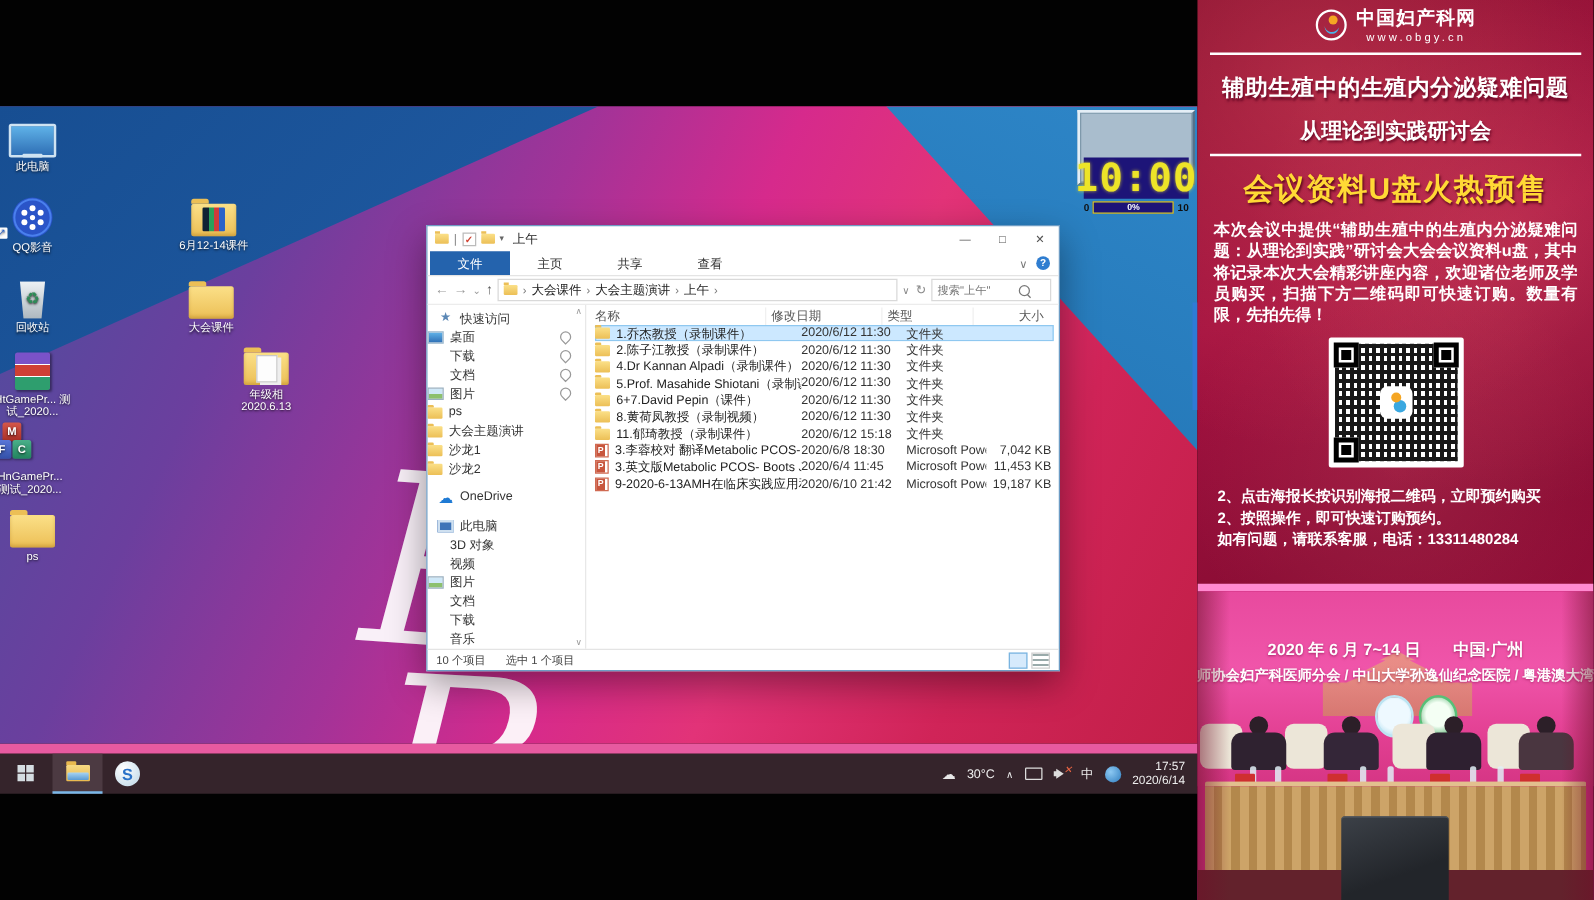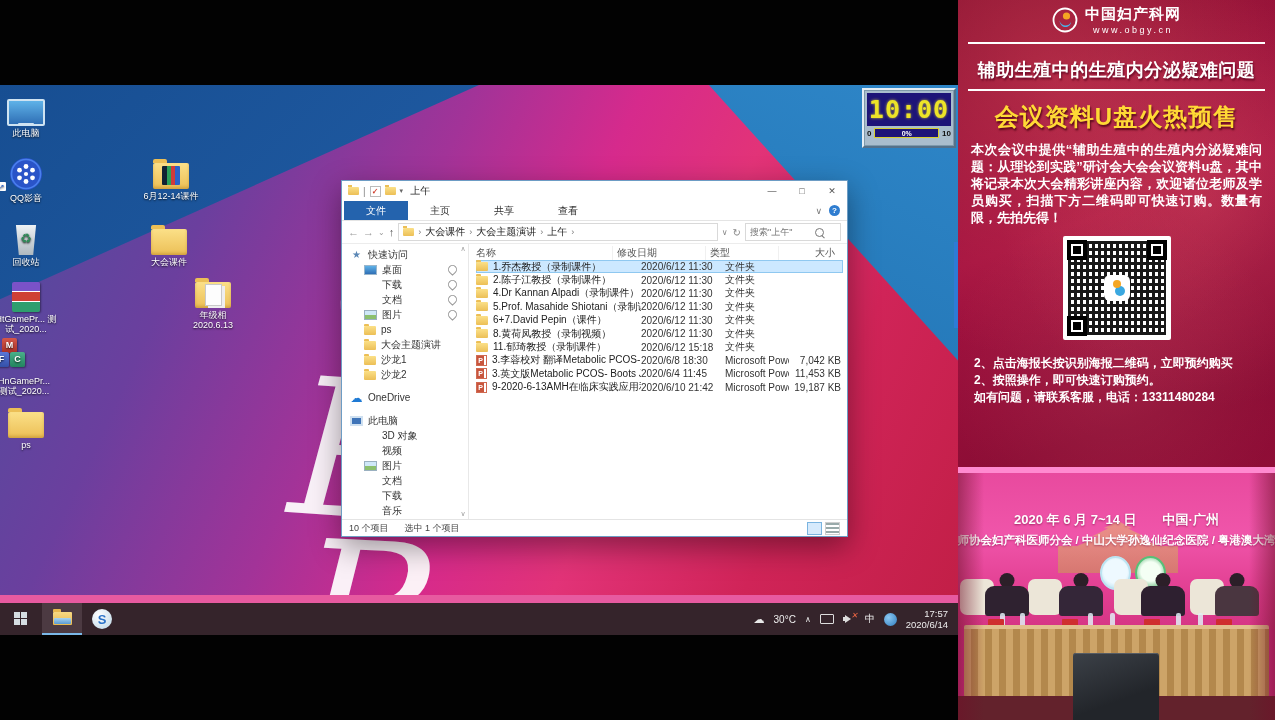--- a/index.html
+++ b/index.html
@@ -48,22 +48,22 @@
   .shortcut{position:absolute;left:2px;bottom:0;width:9px;height:9px;background:#fff;border-radius:1px;
     color:#2a62c9;font-size:7px;line-height:9px;text-align:center;}
   .p-pc{left:-5px;top:90px;}  .p-qq{left:-5px;top:155px;} .p-bin{left:-5px;top:219px;}
   .p-rar{left:-5px;top:276px;} .p-mfc{left:-7px;top:338px;} .p-ps{left:-5px;top:402px;}
   .p-media{left:140px;top:153px;} .p-conf{left:138px;top:219px;} .p-grade{left:182px;top:272px;}
 
   
   .clock{left:862px;top:88px;width:94px;height:60px;background:#a9bdcd;
     border:2px solid;border-color:#e4eef6 #55718a #55718a #e4eef6;box-shadow:inset 0 0 0 1px #7e99ab;padding:3px;box-sizing:border-box;}
   .clock-display{height:33px;background:#1d1478;display:flex;align-items:center;justify-content:center;
-    font-family:"DejaVu Sans Mono",monospace;font-weight:bold;font-size:25px;color:#ede428;letter-spacing:1px;
-    text-shadow:0 0 3px rgba(237,228,40,.8);}
+    font-family:"DejaVu Sans Mono",monospace;font-weight:bold;font-size:31px;color:#ede428;letter-spacing:1px;
+    text-shadow:0 0 3px rgba(237,228,40,.8);margin-top:33px;}
   .clock-bar-row{display:flex;align-items:center;gap:3px;margin-top:2px;font-size:8px;color:#101010;font-weight:bold;}
   .clock-bar{flex:1;height:10px;background:#1d1478;border:1px solid #d8cf30;color:#fff;font-size:7px;
     display:flex;align-items:center;justify-content:center;box-sizing:border-box;}
 
   
   .taskbar{left:0;top:603px;width:958px;height:32px;background:#35242b;display:flex;align-items:center;color:#eee;}
   .tbtn{height:32px;display:grid;place-items:center;}
   .start{width:42px;}
   .winlogo{width:14px;height:14px;display:grid;grid-template-columns:6px 6px;grid-template-rows:6px 6px;gap:1px;}
   .winlogo span{background:#d5dde2;}
@@ -107,21 +107,21 @@
   .addr-box{flex:1;height:16px;border:1px solid #d9d9d9;display:flex;align-items:center;padding:0 4px;gap:4px;min-width:0;overflow:hidden;}
   .crumb{white-space:nowrap;color:#222;}
   .crumb-sep{color:#777;font-size:9px;}
   .addr-tail{display:flex;align-items:center;gap:5px;color:#888;}
   .search-box{width:86px;height:16px;border:1px solid #d9d9d9;display:flex;align-items:center;padding:0 4px;gap:3px;}
   .search-box input{border:none;outline:none;width:62px;font-size:9px;color:#777;font-family:inherit;padding:0;background:transparent;}
   .mag{width:7px;height:7px;border:1.4px solid #777;border-radius:50%;position:relative;flex:none;}
   .mag::after{content:"";position:absolute;left:6px;top:6px;width:4px;height:1.4px;background:#777;transform:rotate(45deg);transform-origin:0 0;}
   .ebody{flex:1;display:flex;min-height:0;}
   .navpane{width:126px;border-right:1px solid #e8e8e8;padding-top:3px;overflow:hidden;position:relative;flex:none;}
-  .nav-row{display:flex;align-items:center;height:15px;padding-left:22px;color:#333;white-space:nowrap;}
+  .nav-row{display:flex;align-items:center;height:15px;color:#333;white-space:nowrap;}
   .nav-row.hdr{padding-left:8px;}
   .nav-row.spaced{margin-top:8px;}
   .pin{width:7px;height:7px;margin-left:auto;margin-right:11px;flex:none;visibility:hidden;}
   .pin.pinned{visibility:visible;border:1px solid #999;border-radius:50% 50% 50% 0;transform:rotate(-45deg);}
   .nico{width:13px;height:12px;margin-right:5px;flex:none;font-size:10px;line-height:12px;text-align:center;}
   .nico.star{color:#5b87b5;} .nico.download{color:#2f7cc0;font-weight:bold;}
   .nico.doc{color:#8a96a8;} .nico.music{color:#d98a2b;} .nico.video{color:#5a79c8;}
   .nico.cube{color:#9a8668;} .nico.cloud{color:#1f7ad4;font-size:12px;}
   .nico.pic{background:linear-gradient(180deg,#cfe8f8 55%,#8cc06e 55%);border:1px solid #9ab0c0;box-sizing:border-box;height:10px;margin-top:1px;}
   .nico.desktop{background:linear-gradient(#5fb2e8,#2f6fb5);border:1px solid #9ab6cc;box-sizing:border-box;height:10px;margin-top:1px;}
@@ -625,20 +625,21 @@
         <circle cx="14.5" cy="9" r="3.6" fill="#f5a623"></circle>
         <path d="M7.5 13.5c1.5 6.5 9.5 6.5 11.5 1.5-0.5 6.5-10.5 7.5-11.5-1.5z" fill="#4ab3e8"></path>
       </svg>
       <span>
         <div class="site-name">中国妇产科网</div>
         <div class="site-url">www.obgy.cn</div>
       </span>
     </div>
     <div class="rp-line"></div>
     <div class="rp-title1">辅助生殖中的生殖内分泌疑难问题</div>
+    <div class="rp-title2">从理论到实践研讨会</div>
     <div class="rp-line"></div>
     <div class="rp-presale">会议资料U盘火热预售</div>
     <div class="rp-body">本次会议中提供“辅助生殖中的生殖内分泌疑难问题：从理论到实践”研讨会大会会议资料u盘，其中将记录本次大会精彩讲座内容，欢迎诸位老师及学员购买，扫描下方二维码即可快速订购。数量有限，先拍先得！</div>
     <div class="qr-wrap">
       <div class="qr">
         <div class="qr-noise"></div>
         <div class="qr-f tl"></div>
           <div class="qr-f tr"></div>
           <div class="qr-f bl"></div>
         <div class="qr-logo">

